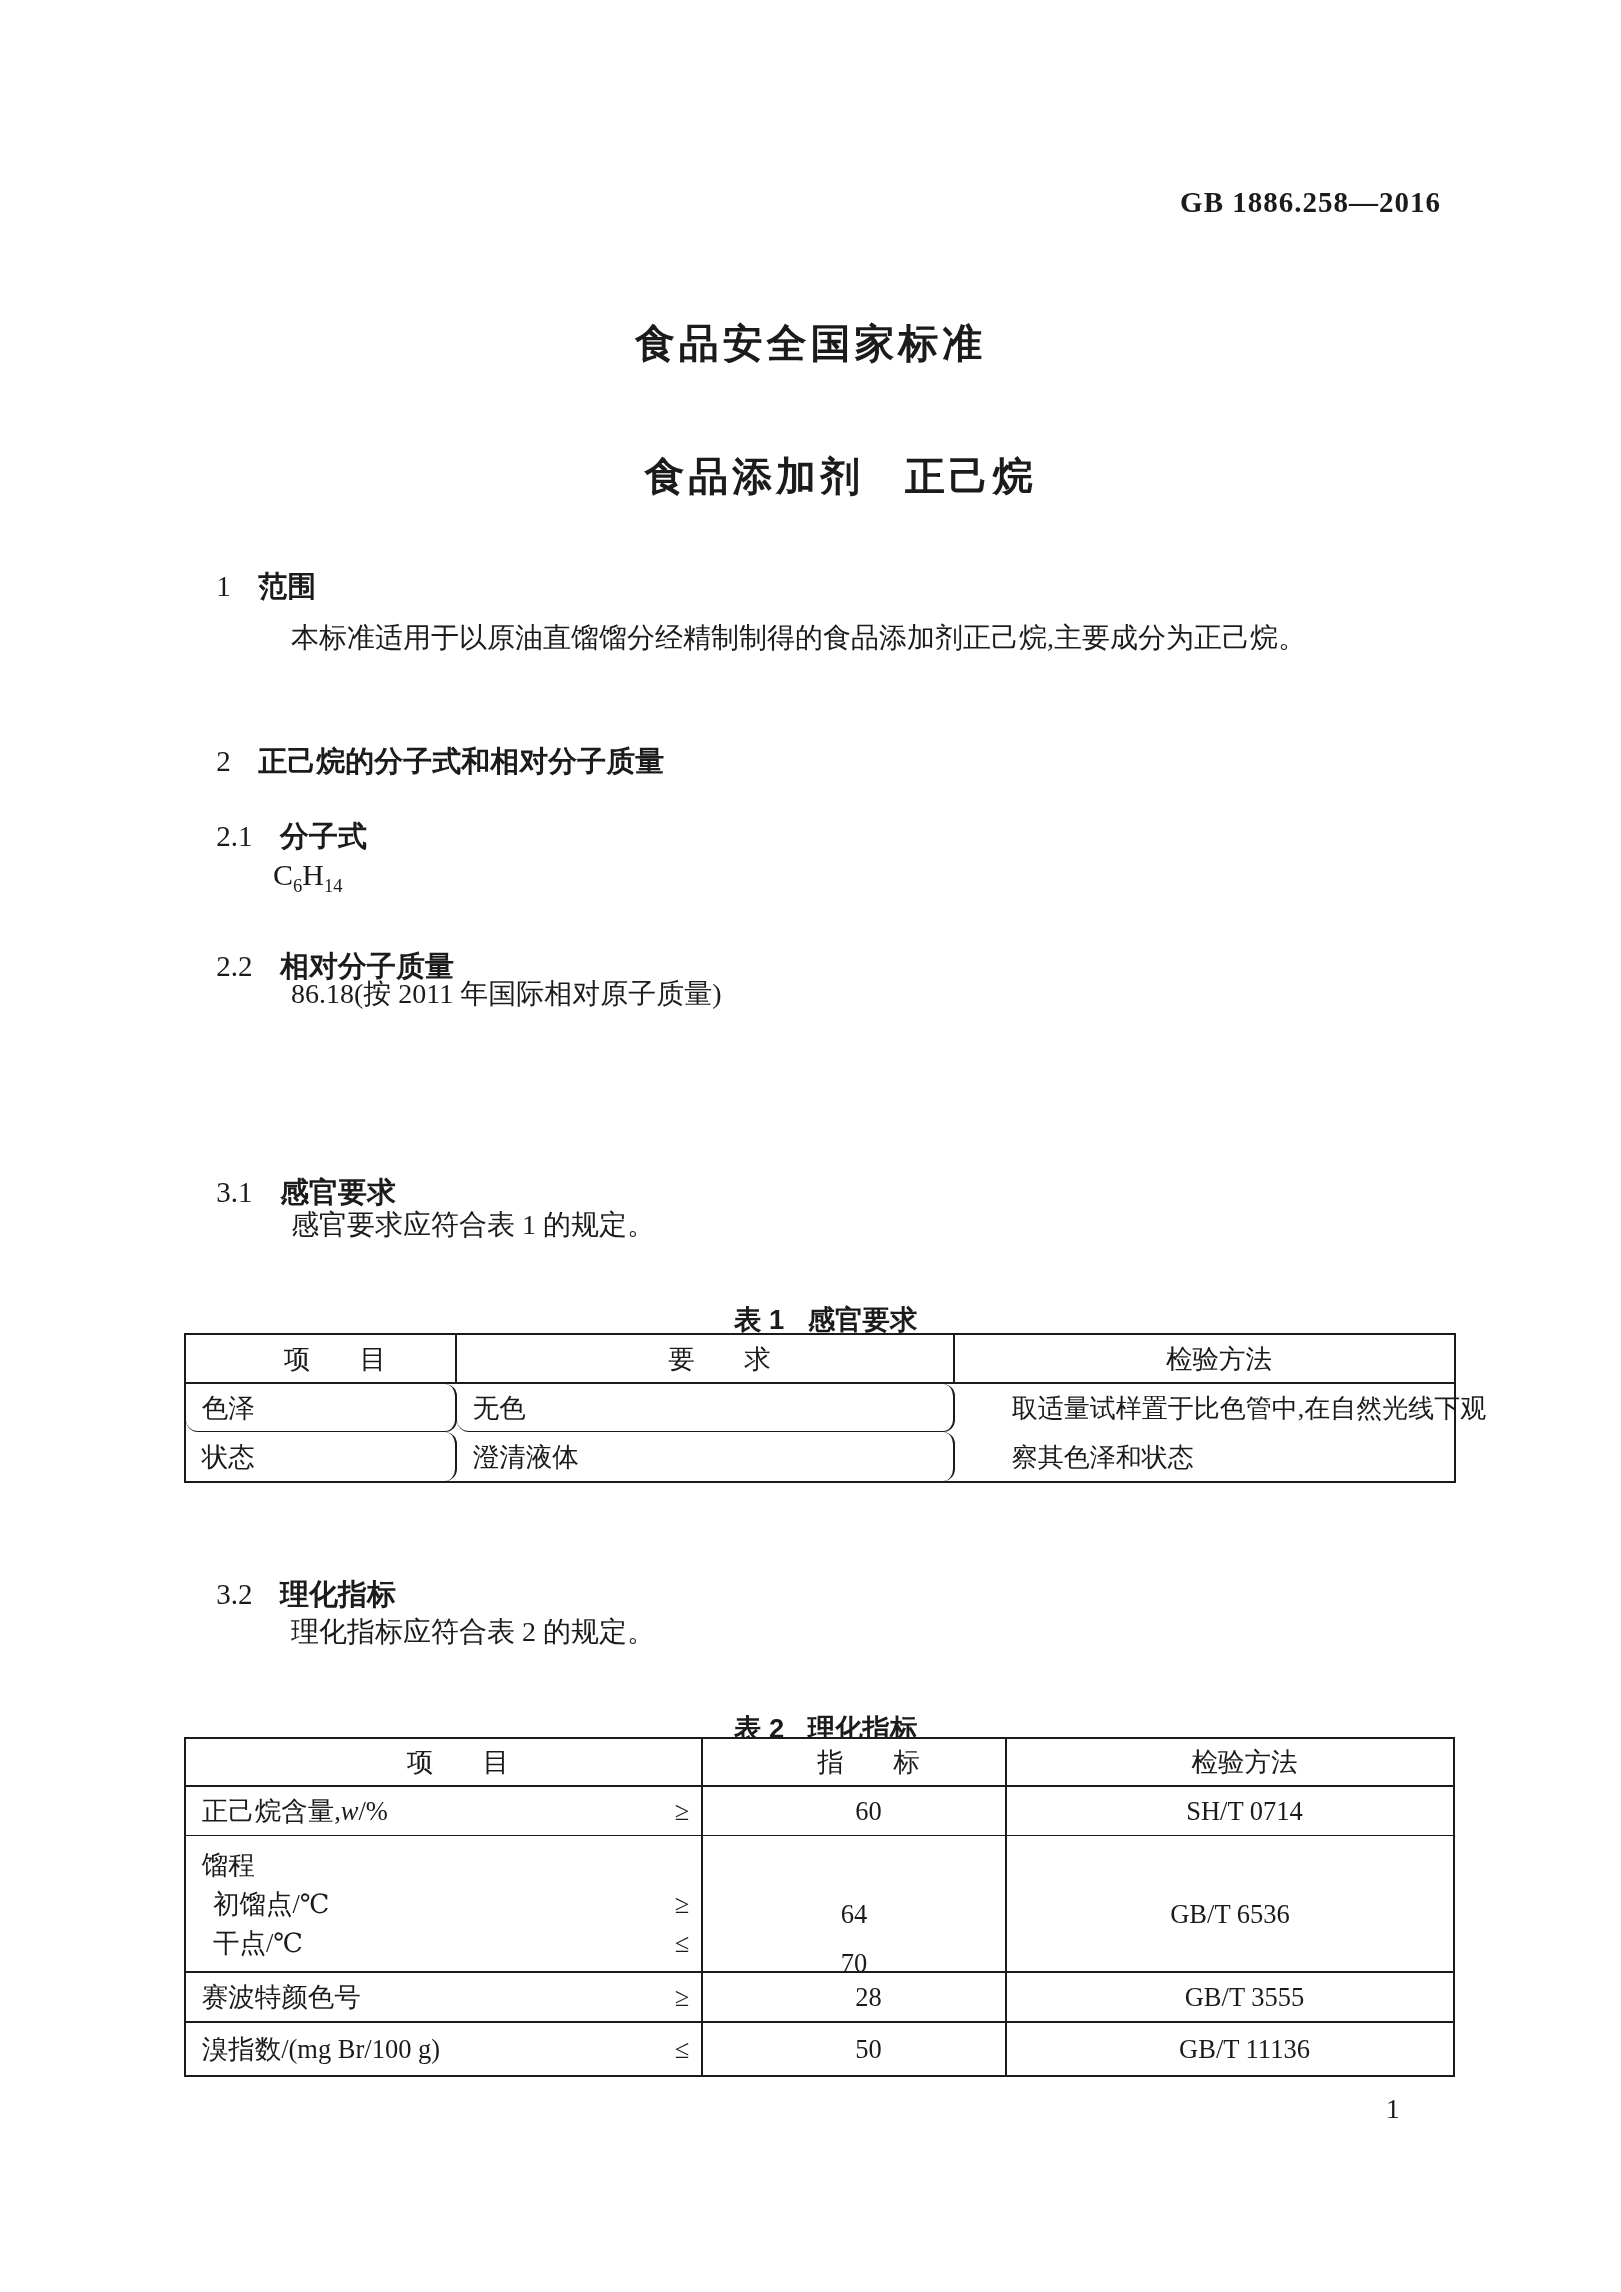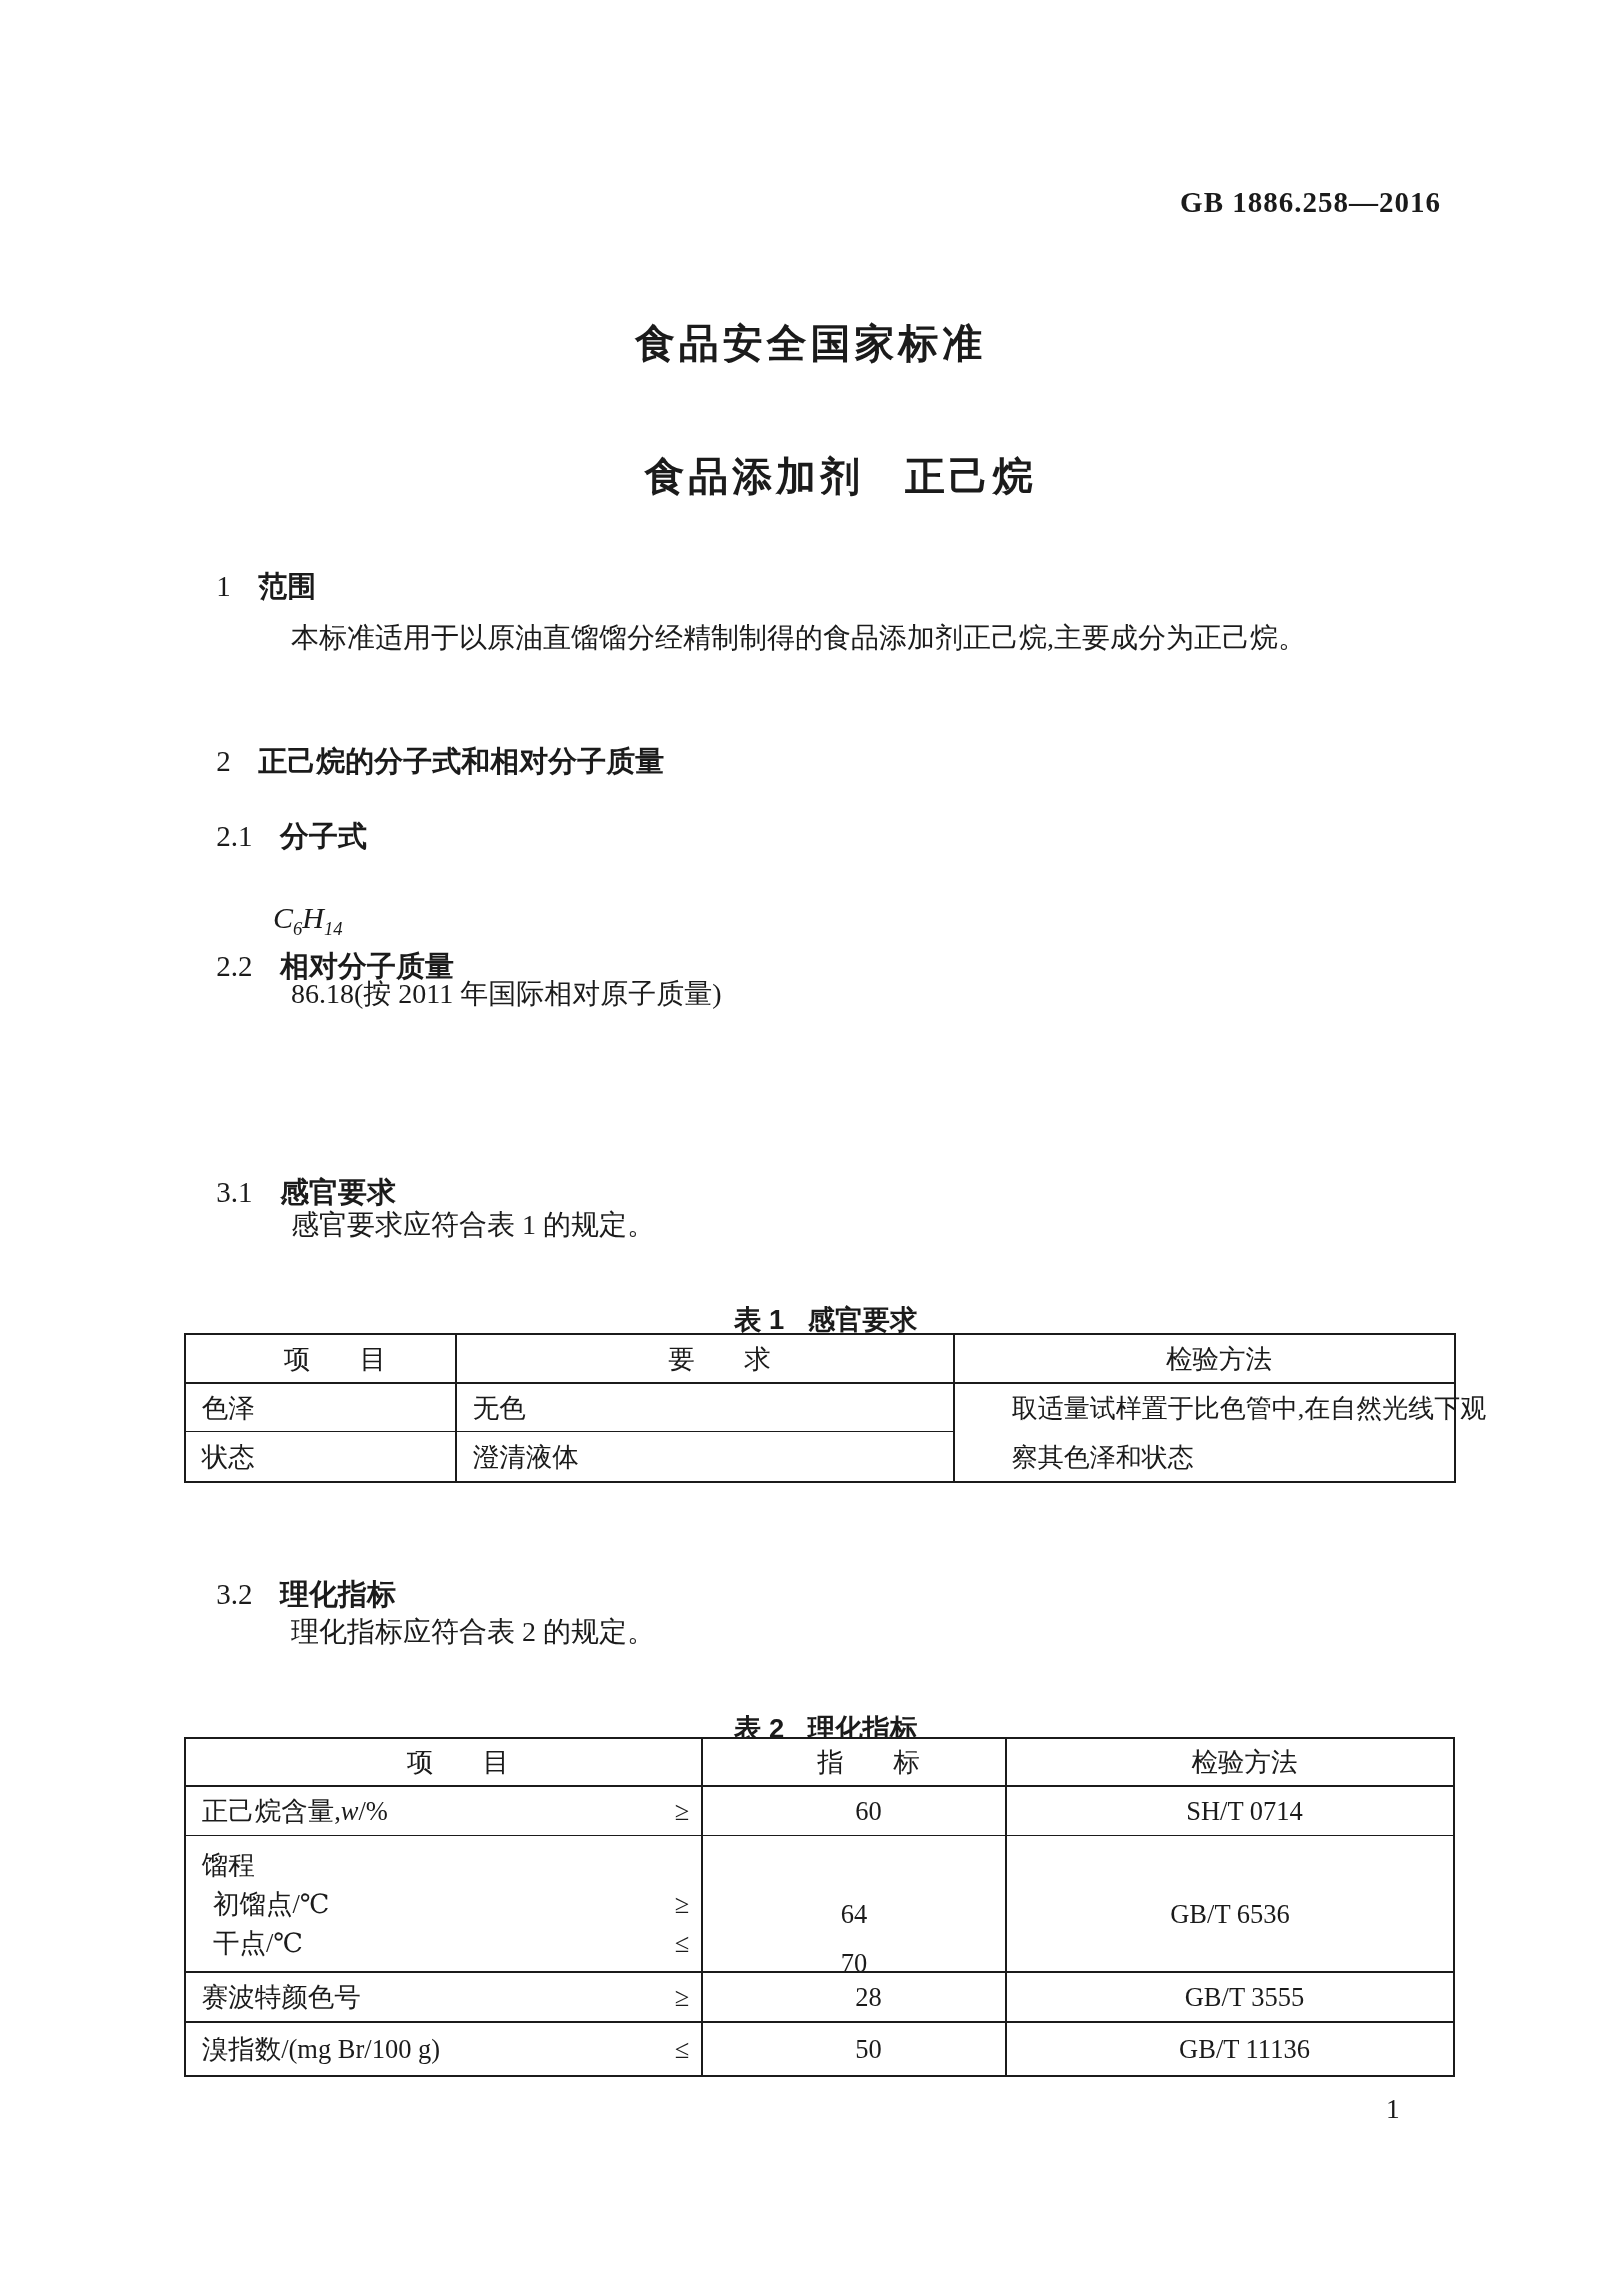--- a/index.html
+++ b/index.html
@@ -48,25 +48,24 @@
   .sec .ttl{margin-left:27.4px;}
   
   .para{
     left:243px;
     font-family:var(--serif);
     font-size:28px;
     white-space:pre;
     margin-left:48px;
   }
   #formula{
-    top:867px;left:243px;
+    top:824px;left:243px;
     font-family:var(--serif);
     font-size:30px;
     white-space:pre;
-    font-style:italic;
   }
   #formula sub{font-size:18.6px;line-height:0;}
   
   .caption{
     left:0;right:0;text-align:center;
     font-family:var(--sans);
     font-size:27.4px;font-weight:700;
     white-space:pre;
   }
   .caption .cap-title{margin-left:23.5px;}
@@ -94,21 +93,21 @@
     white-space:pre;
     word-spacing:43px;
   }
   .th.tight{word-spacing:0;}
   .gr1{grid-row:1}.gr2{grid-row:2}.gr3{grid-row:3}.gr4{grid-row:4}.gr5{grid-row:5}
   .gc1{grid-column:1}.gc2{grid-column:2}.gc3{grid-column:3}
   .bb3{border-bottom:2.9px solid var(--ink);}
   .bb2{border-bottom:2px solid var(--ink);}
   .bb1{border-bottom:1px solid var(--ink);}
   .br2{border-right:2px solid var(--ink);}
-  .td-left{padding-left:15.7px;}
+  .td-left{padding-left:15.7px;border-radius:12px;}
   .td-center{justify-content:center;text-align:center;white-space:pre;}
   .item-flex{justify-content:space-between;padding-left:15.7px;}
   .rel{padding-right:11.8px;font-size:26.5px;}
   .var-w{font-style:italic;font-family:var(--serif);}
   
   .method-merged{
     grid-row:2 / span 2;grid-column:3;
     flex-direction:column;
     align-items:flex-start;
     justify-content:center;

